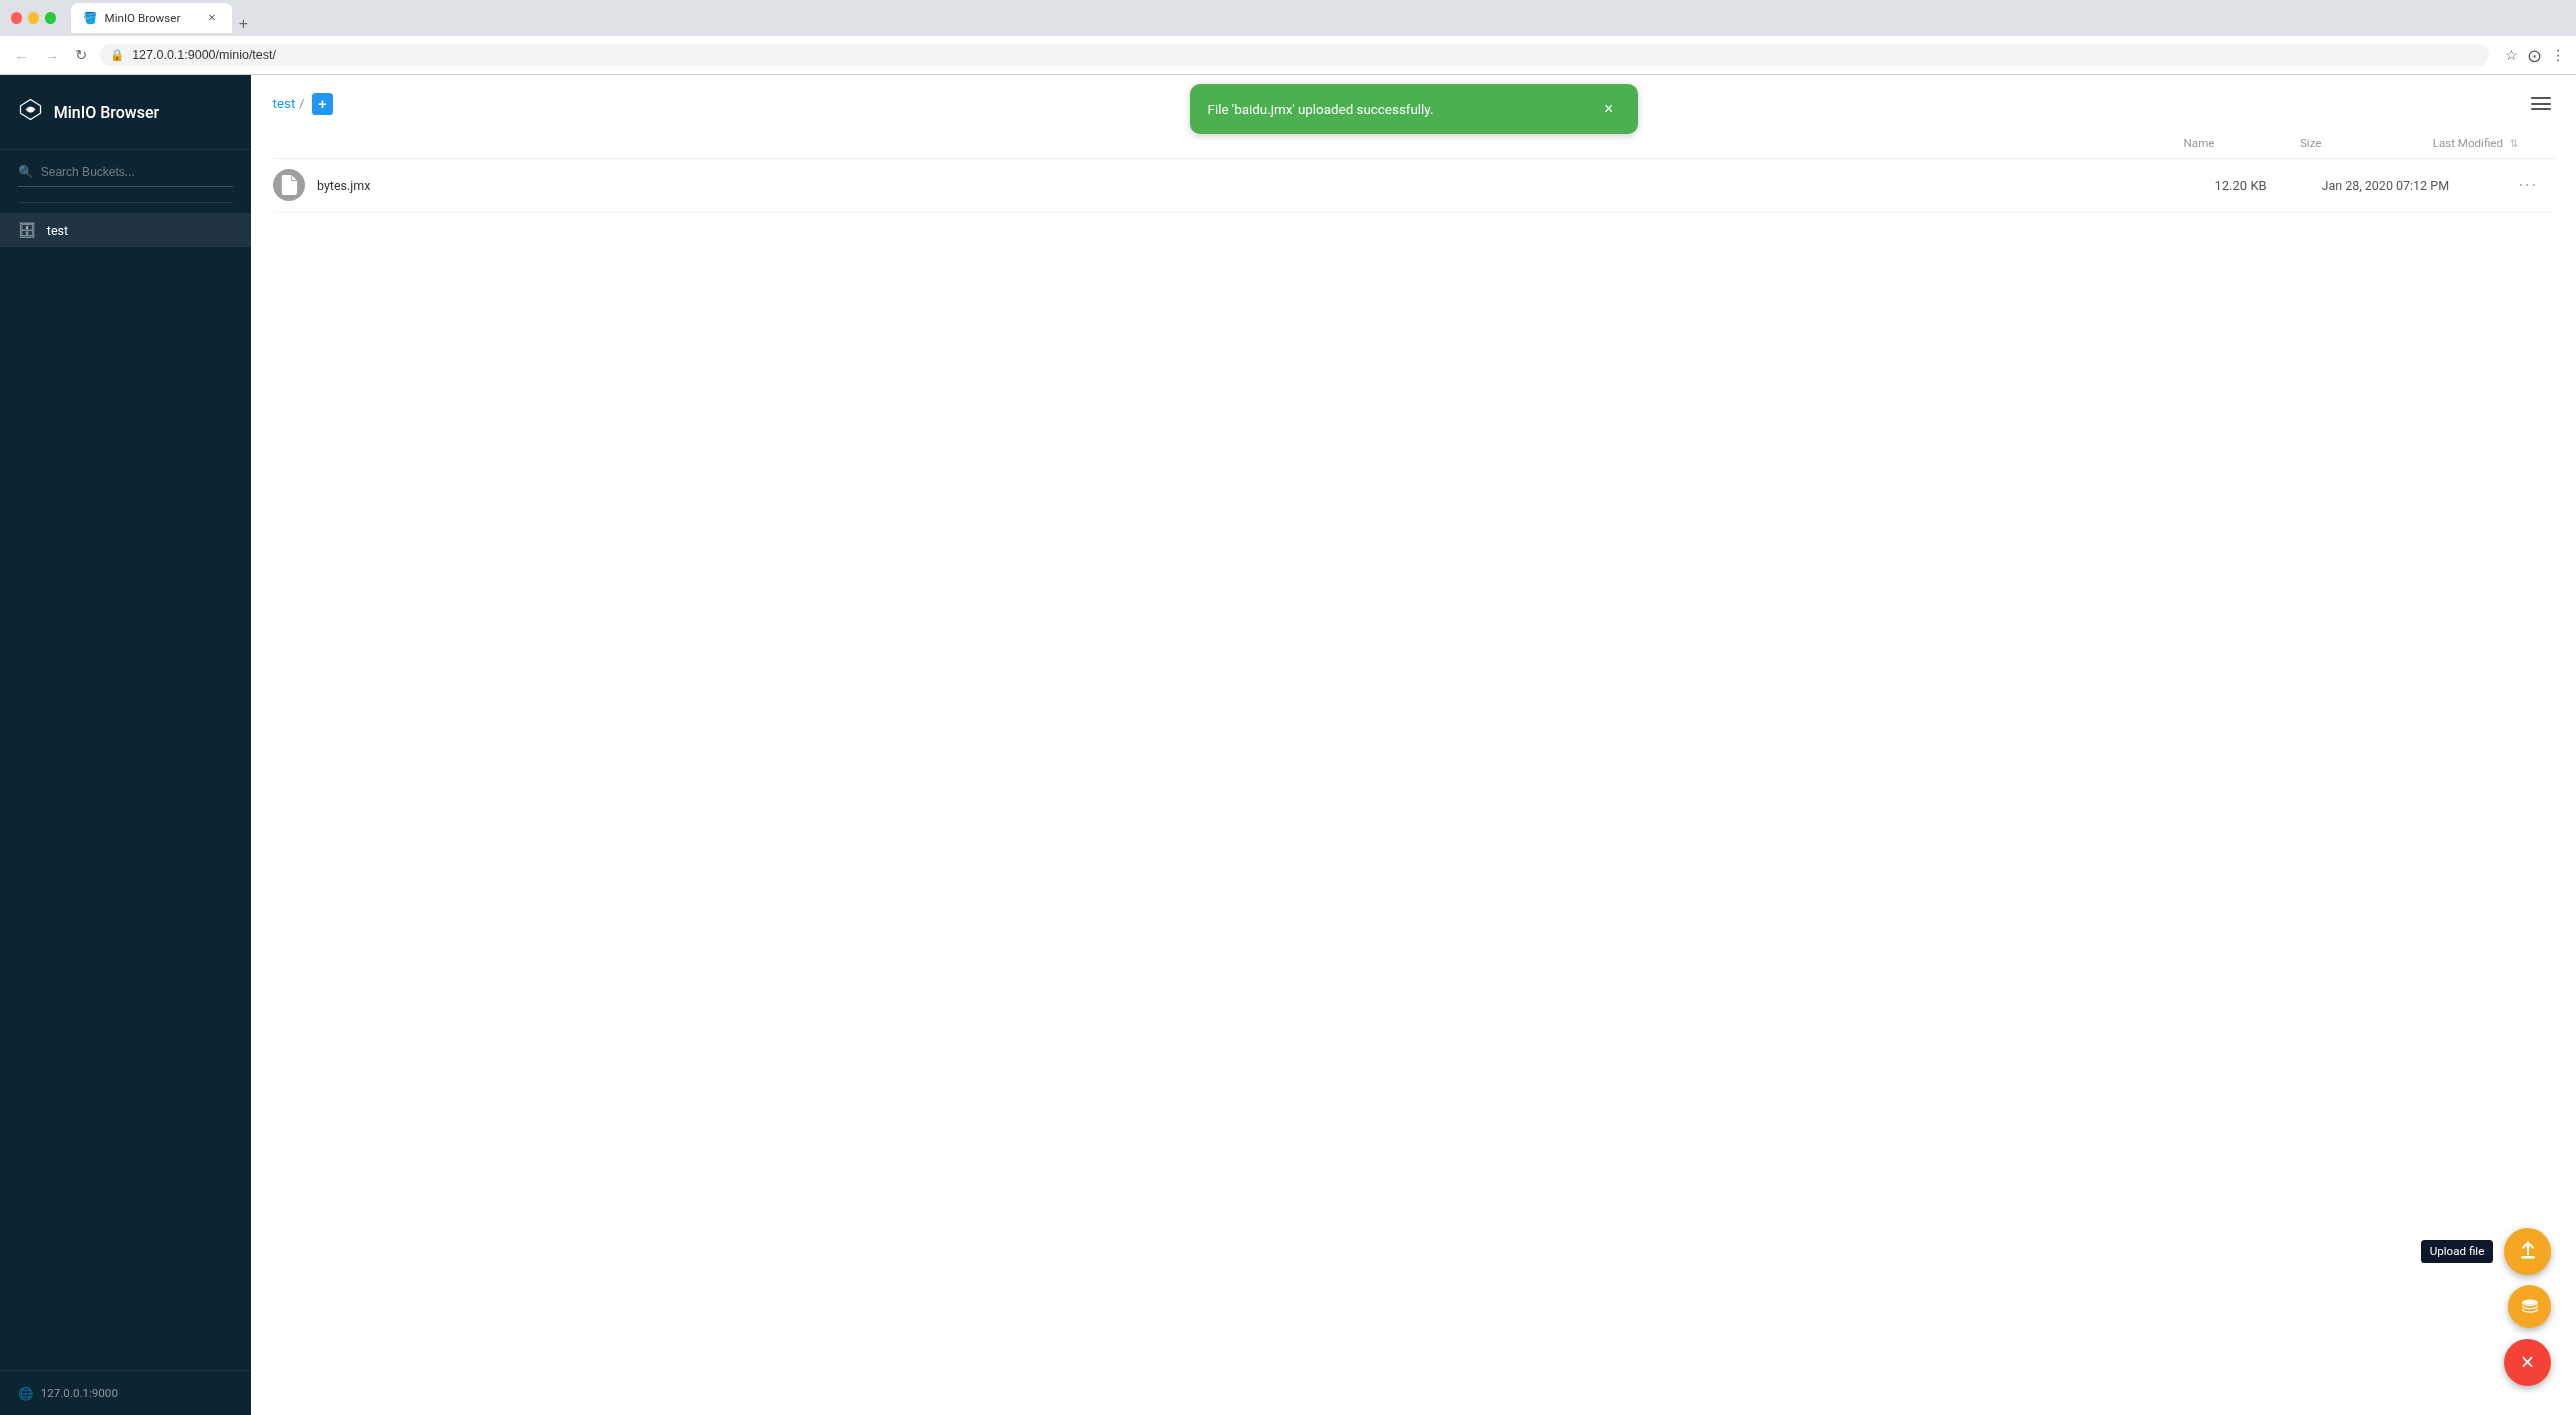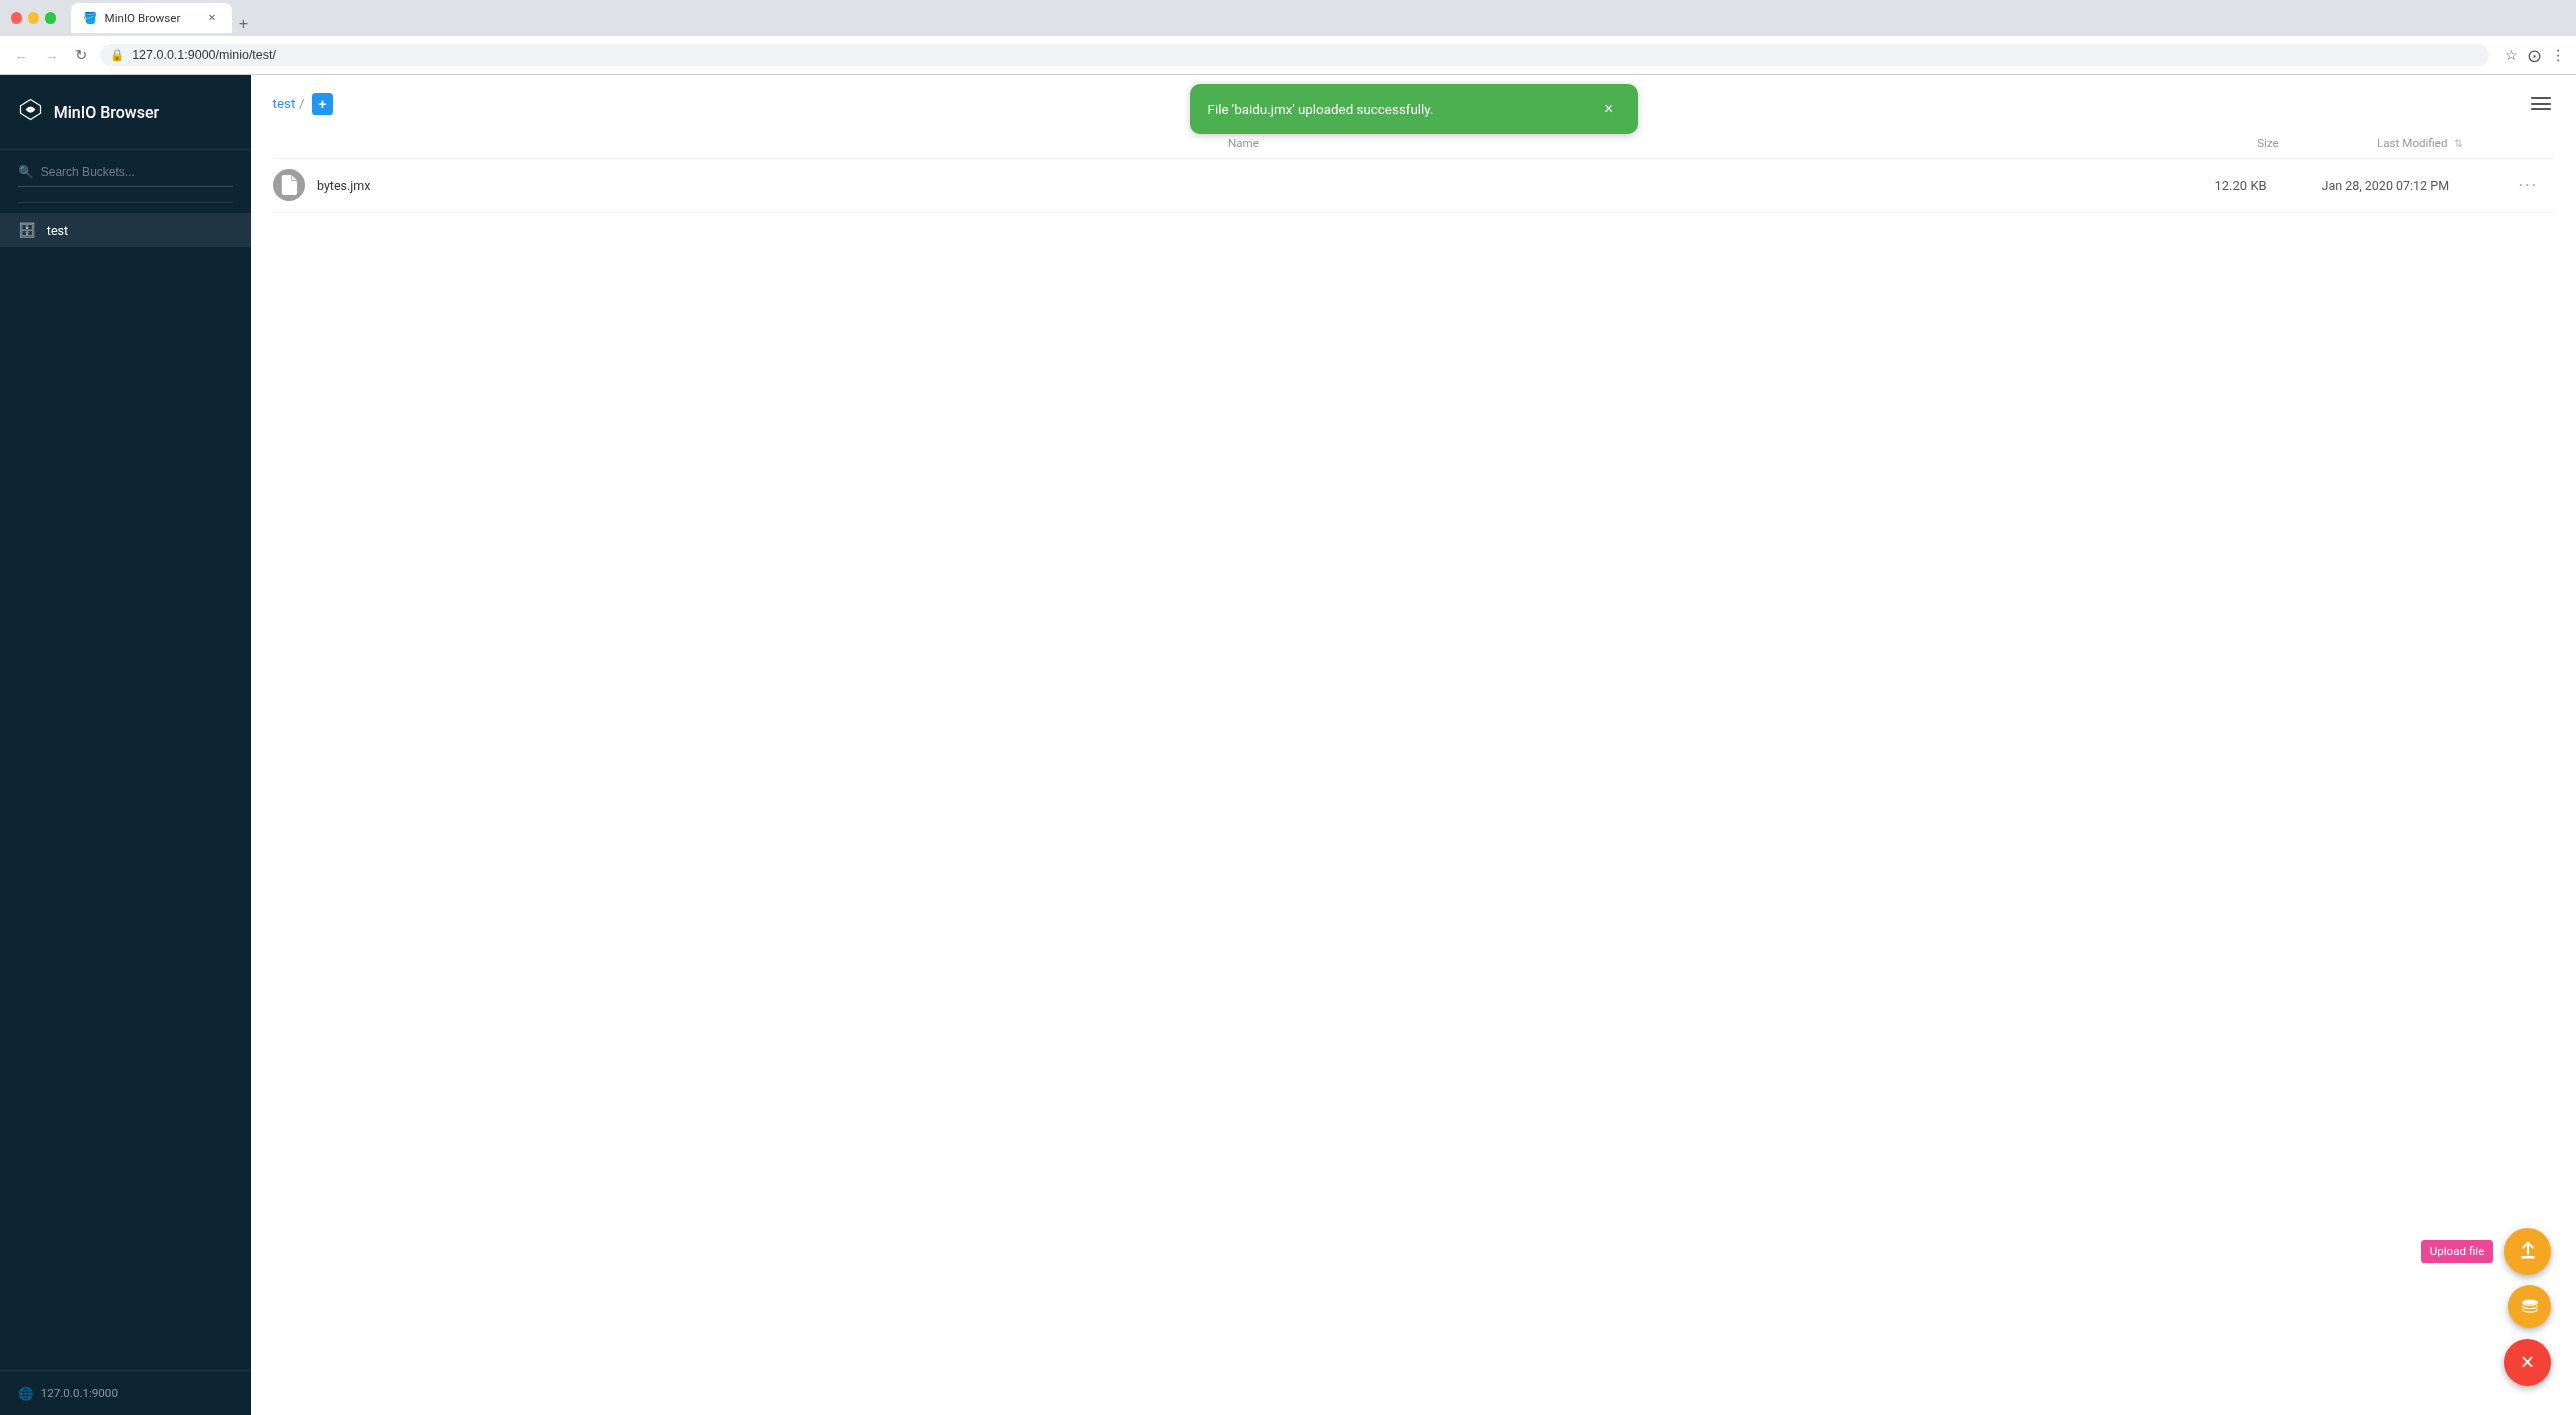--- a/index.html
+++ b/index.html
@@ -72,37 +72,37 @@
     .toast-close { background: none; border: none; color: #fff; cursor: pointer; font-size: 16px; display: flex; align-items: center; justify-content: center; width: 21.5px; height: 21.5px; border-radius: 50%; }
 
     .usage-bar-wrap { padding: 7.2px 21.5px 0; }
     .usage-bar { height: 3.6px; background: #e0e0e0; border-radius: 1.8px; position: relative; }
     .usage-bar-fill { height: 100%; background: #2196F3; width: 2%; border-radius: 1.8px; }
     .usage-text { font-size: 11.6px; color: #888; margin-top: 5.4px; }
 
     
     .table-container { flex: 1; overflow-y: auto; padding: 14.3px 21.5px 0; }
     .file-table { width: 100%; border-collapse: collapse; }
-    .file-table th { text-align: center; color: #999; font-size: 11.6px; font-weight: 400; padding: 7.2px 0; border-bottom: 0.9px solid #eee; margin-top: 28px; }
+    .file-table th { text-align: right; color: #999; font-size: 11.6px; font-weight: 400; padding: 7.2px 0; border-bottom: 0.9px solid #eee; margin-top: 28px; }
     .file-table th.col-size { width: 107px; }
     .file-table th.col-modified { width: 197px; }
     .file-table th.col-actions { width: 36px; }
     .sort-icon { color: #bbb; font-size: 10.7px; margin-left: 3.6px; vertical-align: middle; }
     .file-table td { padding: 10.7px 0; border-bottom: 0.9px solid #f5f5f5; vertical-align: middle; }
     .file-row { cursor: pointer; }
     .file-name-cell { display: flex; align-items: center; gap: 12.5px; }
     .file-icon-circle { width: 32px; height: 32px; border-radius: 50%; background: #9e9e9e; display: flex; align-items: center; justify-content: center; color: #fff; font-size: 16px; flex-shrink: 0; }
     .file-name { font-size: 12.5px; color: #333; }
     .file-size { font-size: 13px; color: #555; }
     .file-modified { font-size: 12.5px; color: #555; }
     .file-actions { color: #aaa; font-size: 18px; cursor: pointer; letter-spacing: 1.8px; text-align: right; }
 
     
     .fab-container { position: absolute; bottom: 29px; right: 25px; display: flex; flex-direction: column; align-items: flex-end; gap: 10.7px; }
-    .fab-tooltip { background: #ec4899; color: #fff; font-size: 11.6px; padding: 4.5px 9px; border-radius: 3.6px; white-space: nowrap; }
+    .fab-tooltip { background: #0f172a; color: #fff; font-size: 11.6px; padding: 4.5px 9px; border-radius: 3.6px; white-space: nowrap; }
     .fab-row { display: flex; align-items: center; gap: 10.7px; }
     .fab { width: 47px; height: 47px; border-radius: 50%; border: none; cursor: pointer; display: flex; align-items: center; justify-content: center; font-size: 20px; color: #fff; box-shadow: 0 2.7px 7.2px rgba(0,0,0,0.3); }
     .fab-upload { background: #f5a623; }
     .fab-secondary { background: #f5a623; width: 43px; height: 43px; font-size: 18px; }
     .fab-close { background: #f44336; width: 47px; height: 47px; font-size: 20px; }
   </style>
 </head>
 <body>
 
 <div class="browser-chrome">

